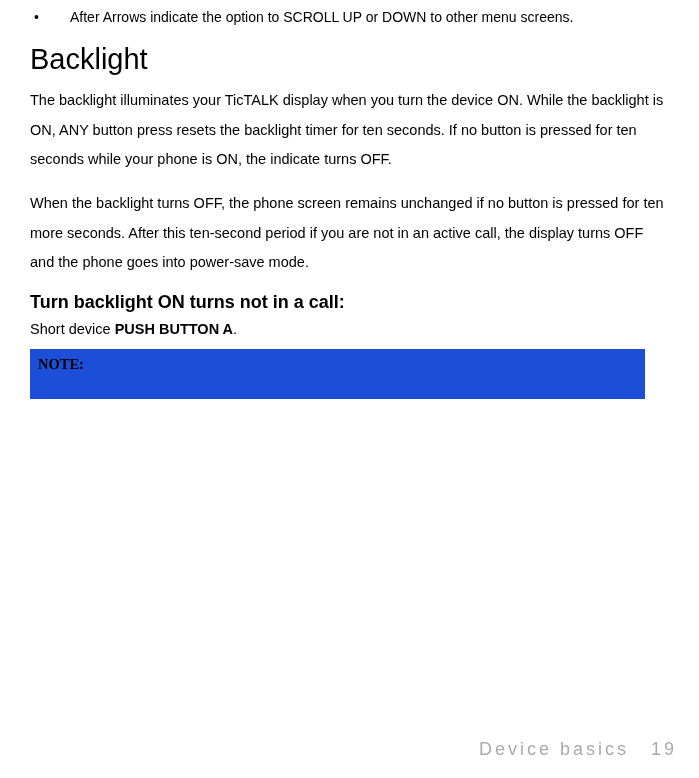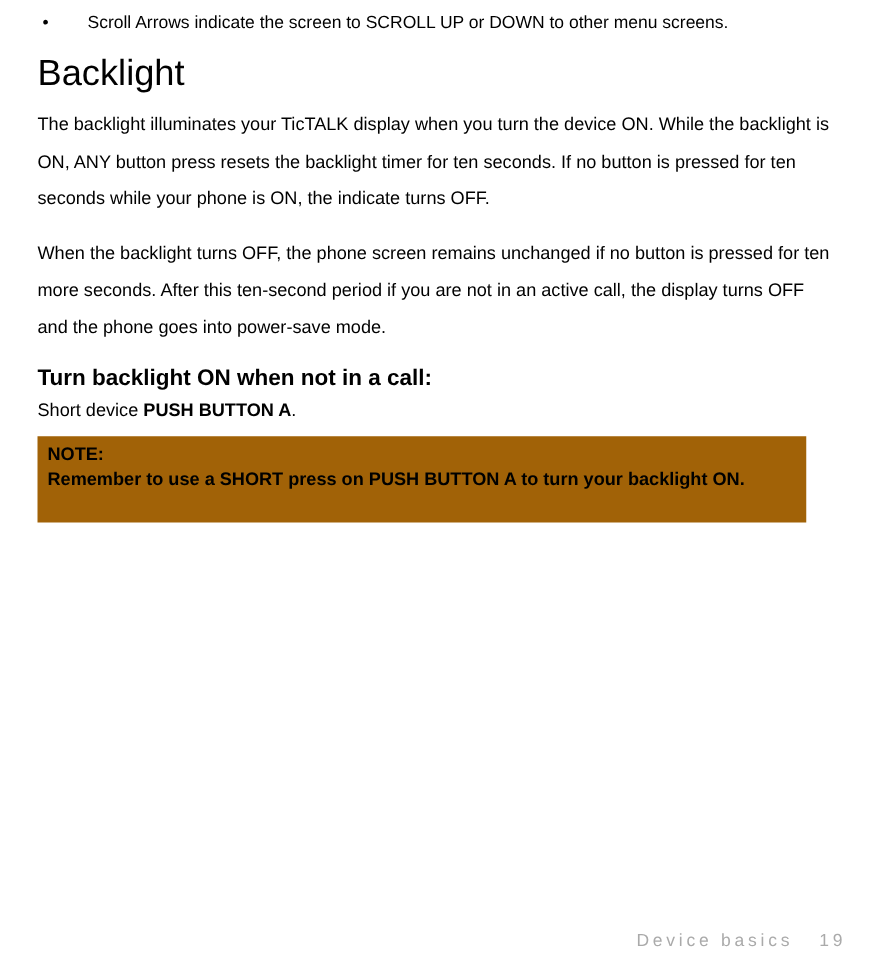--- a/index.html
+++ b/index.html
@@ -57,76 +57,76 @@
     }
     .instruction {
       font-size: 14.5px;
       margin-bottom: 12px;
     }
     .instruction .bold {
       font-weight: bold;
       text-align: center;
     }
     .note-box {
-      background: #a16207;
+      background: #1d4ed8;
       padding: 6px 8px 10px 8px;
       width: 615px;
+      font-family: Liberation Serif, serif;
     }
     .note-box .note-label {
       font-size: 14.5px;
       font-weight: bold;
       line-height: 1.35;
     }
     .note-box .note-text {
       font-size: 14.5px;
       font-weight: bold;
       line-height: 1.35;
     }
     .note-box .note-gap {
       height: 14px;
     }
     .footer {
       position: absolute;
       bottom: 18px;
       right: 22px;
-      font-size: 14px;
+      font-size: 18px;
       color: #aaaaaa;
       letter-spacing: 3px;
     }
     .footer .page-num {
       margin-left: 14px;
       letter-spacing: 3px;
     }
   </style>
 </head>
 <body>
 
 <div class="bullet-list">
   <div class="bullet-item">
     <span class="bullet-dot">•</span>
-    <span class="bullet-text">Scroll Arrows indicate the screen to SCROLL UP or DOWN to other menu screens.</span>
+    <span class="bullet-text">After Arrows indicate the option to SCROLL UP or DOWN to other menu screens.</span>
   </div>
 </div>
 
 <h1 class="section-title">Backlight</h1>
 
 <p class="para">
   <span>The backlight illuminates your TicTALK display when you turn the device ON. While the backlight is ON, </span><span class="bold">ANY</span><span> button press resets the backlight timer for ten seconds. If no button is pressed for ten seconds while your phone is ON, the indicate turns OFF.</span>
 </p>
 
 <p class="para">When the backlight turns OFF, the phone screen remains unchanged if no button is pressed for ten more seconds. After this ten-second period if you are not in an active call, the display turns OFF and the phone goes into power-save mode.</p>
 
-<h2 class="subsection">Turn backlight ON when not in a call:</h2>
+<h2 class="subsection">Turn backlight ON turns not in a call:</h2>
 
 <p class="instruction">
   <span>Short device </span><span class="bold">PUSH BUTTON A</span><span>.</span>
 </p>
 
 <div class="note-box">
   <div class="note-label">NOTE:</div>
-  <div class="note-text">Remember to use a SHORT press on PUSH BUTTON A to turn your backlight ON.</div>
   <div class="note-gap"></div>
 </div>
 
 <div class="footer">
   <span>Device basics</span>
   <span class="page-num">19</span>
 </div>
 
 </body></html>

